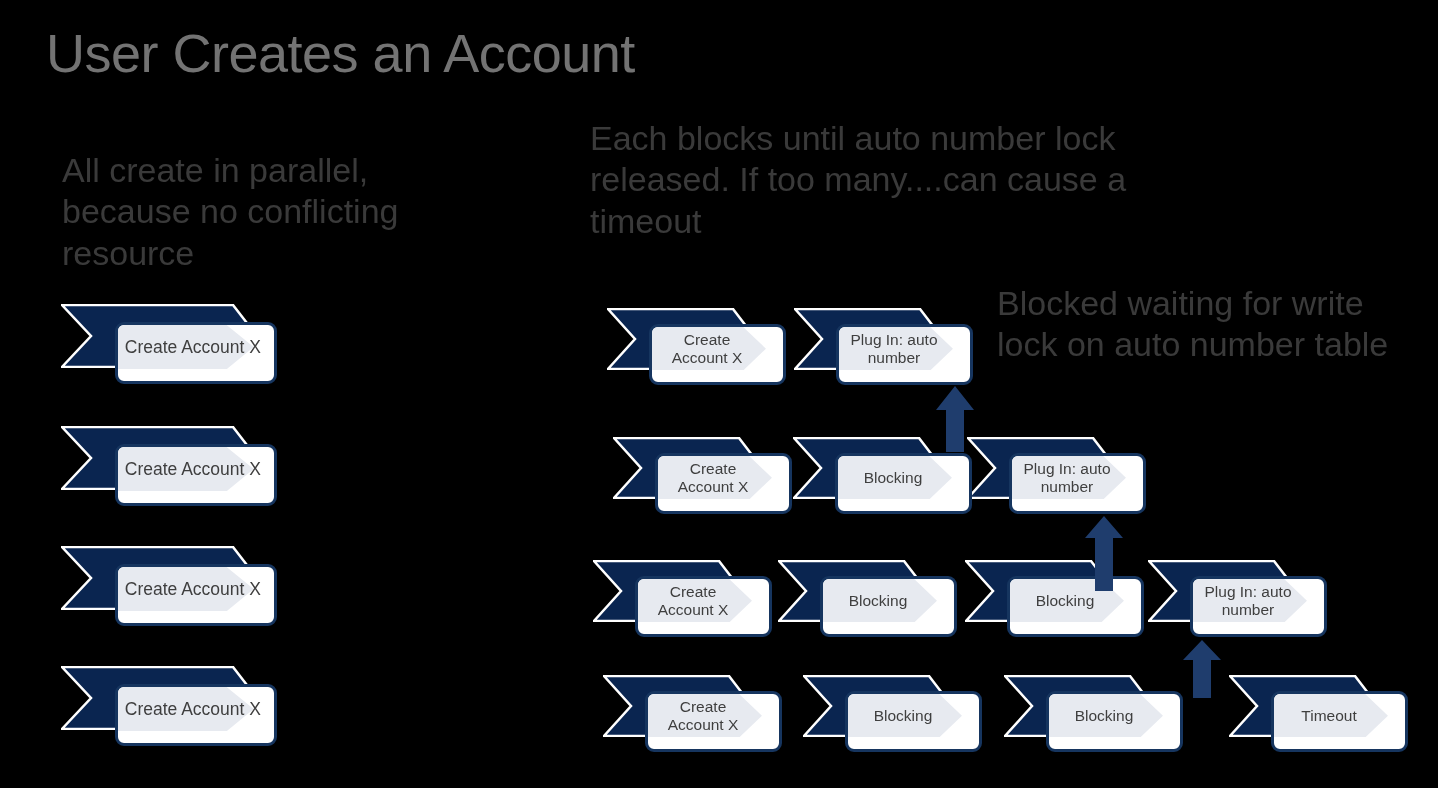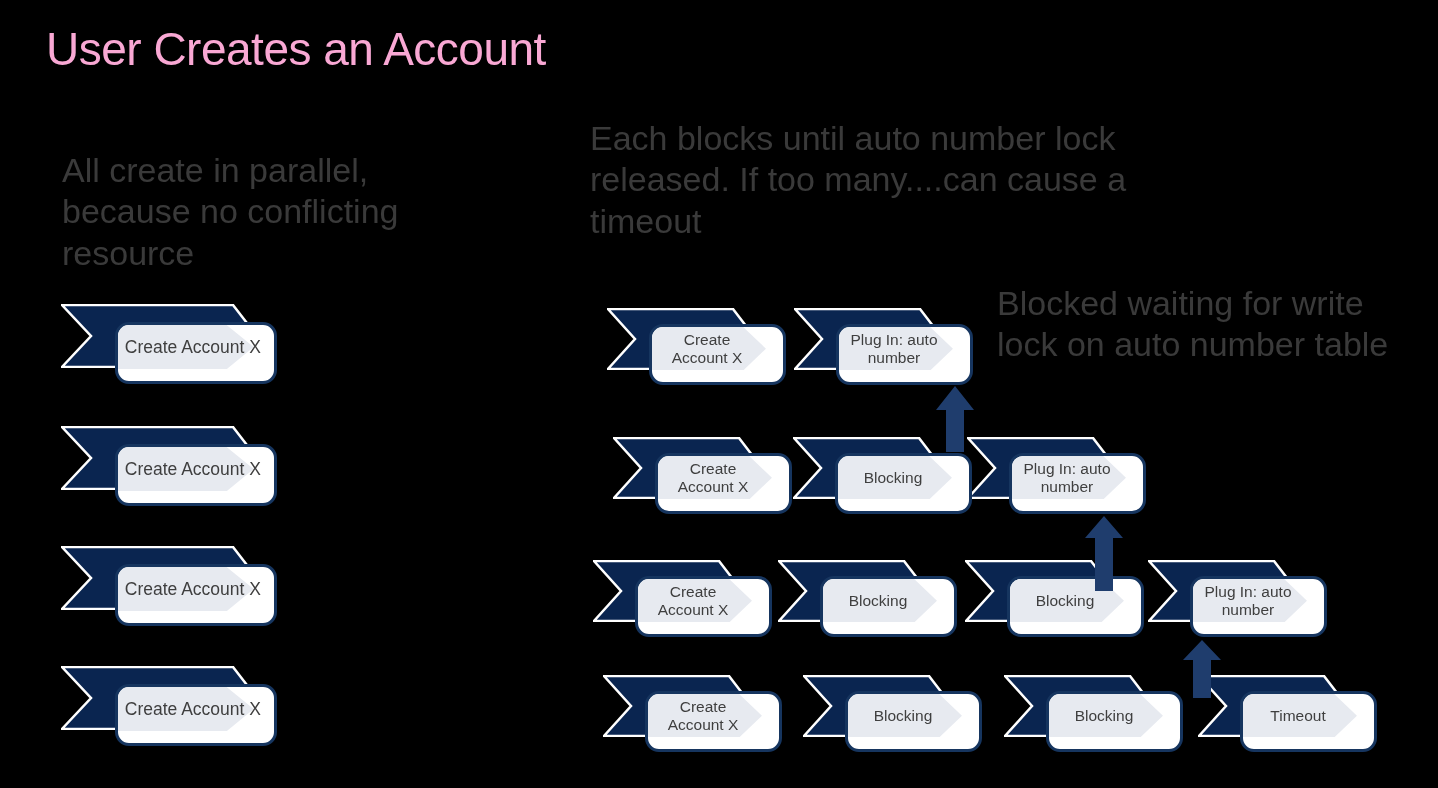--- a/index.html
+++ b/index.html
@@ -1,36 +1,36 @@
 <!DOCTYPE html>
 <html><head>
 <meta charset="utf-8">
 <style>
   html,body{margin:0;padding:0;background:#000;}
   #slide{
     position:relative;width:1438px;height:788px;background:#000000;
     overflow:hidden;font-family:"Liberation Sans",sans-serif;
   }
   .title{
-    position:absolute;left:46px;top:22px;font-size:46px;font-weight:300;
-    color:#f9a8d4;letter-spacing:-0.5px;white-space:nowrap;
+    position:absolute;left:46px;top:22px;font-size:54px;font-weight:300;
+    color:#737373;letter-spacing:-0.5px;white-space:nowrap;
   }
   .note{
     position:absolute;font-size:34px;font-weight:300;line-height:1.22;
     color:#3a3a3a;
   }
   .note.left{left:34px;top:150px;width:420px;margin-left:28px;}
   .note.center{left:590px;top:118px;width:548px;}
   .note.right{left:997px;top:283px;width:436px;}
 
   .unit{position:absolute;}
   .banner{position:absolute;left:0;top:0;z-index:1;display:block;}
   .card{
     position:absolute;z-index:2;background:#ffffff;
-    border:3px solid #16355f;border-radius:14px;overflow:hidden;
+    border:3px solid #16355f;border-radius:9px;overflow:hidden;
     box-sizing:border-box;
   }
   .unit.large .card{left:54px;top:18px;width:162px;height:62px;}
   .unit.small .card{left:42px;top:16px;width:137px;height:61px;}
   .gray-arrow{
     position:absolute;left:0;top:0;width:87%;height:79%;
     background:#e7eaf0;
     clip-path:polygon(0 0,80% 0,100% 50%,80% 100%,0 100%);
   }
   .lbl{
@@ -194,21 +194,21 @@
   </div>
   <div class="unit small" style="left:1004px;top:675px;width:185px;height:80px">
     <svg class="banner" width="150" height="62" viewBox="0 0 150 62">
         <path d="M1,1 L126,1 L149,31 L126,61 L1,61 L28,31 Z" fill="#0a2550" stroke="#ffffff" stroke-width="2.5"></path>
       </svg>
     <div class="card">
       <div class="gray-arrow"></div>
       <div class="lbl">Blocking</div>
     </div>
   </div>
-  <div class="unit small" style="left:1198px;top:675px;width:185px;height:80px">
+  <div class="unit small" style="left:1229px;top:675px;width:185px;height:80px">
     <svg class="banner" width="150" height="62" viewBox="0 0 150 62">
         <path d="M1,1 L126,1 L149,31 L126,61 L1,61 L28,31 Z" fill="#0a2550" stroke="#ffffff" stroke-width="2.5"></path>
       </svg>
     <div class="card">
       <div class="gray-arrow"></div>
       <div class="lbl">Timeout</div>
     </div>
   </div>
 
   <svg class="up-arrow" style="left:936px;top:386px" width="38" height="66" viewBox="0 0 38 66">

